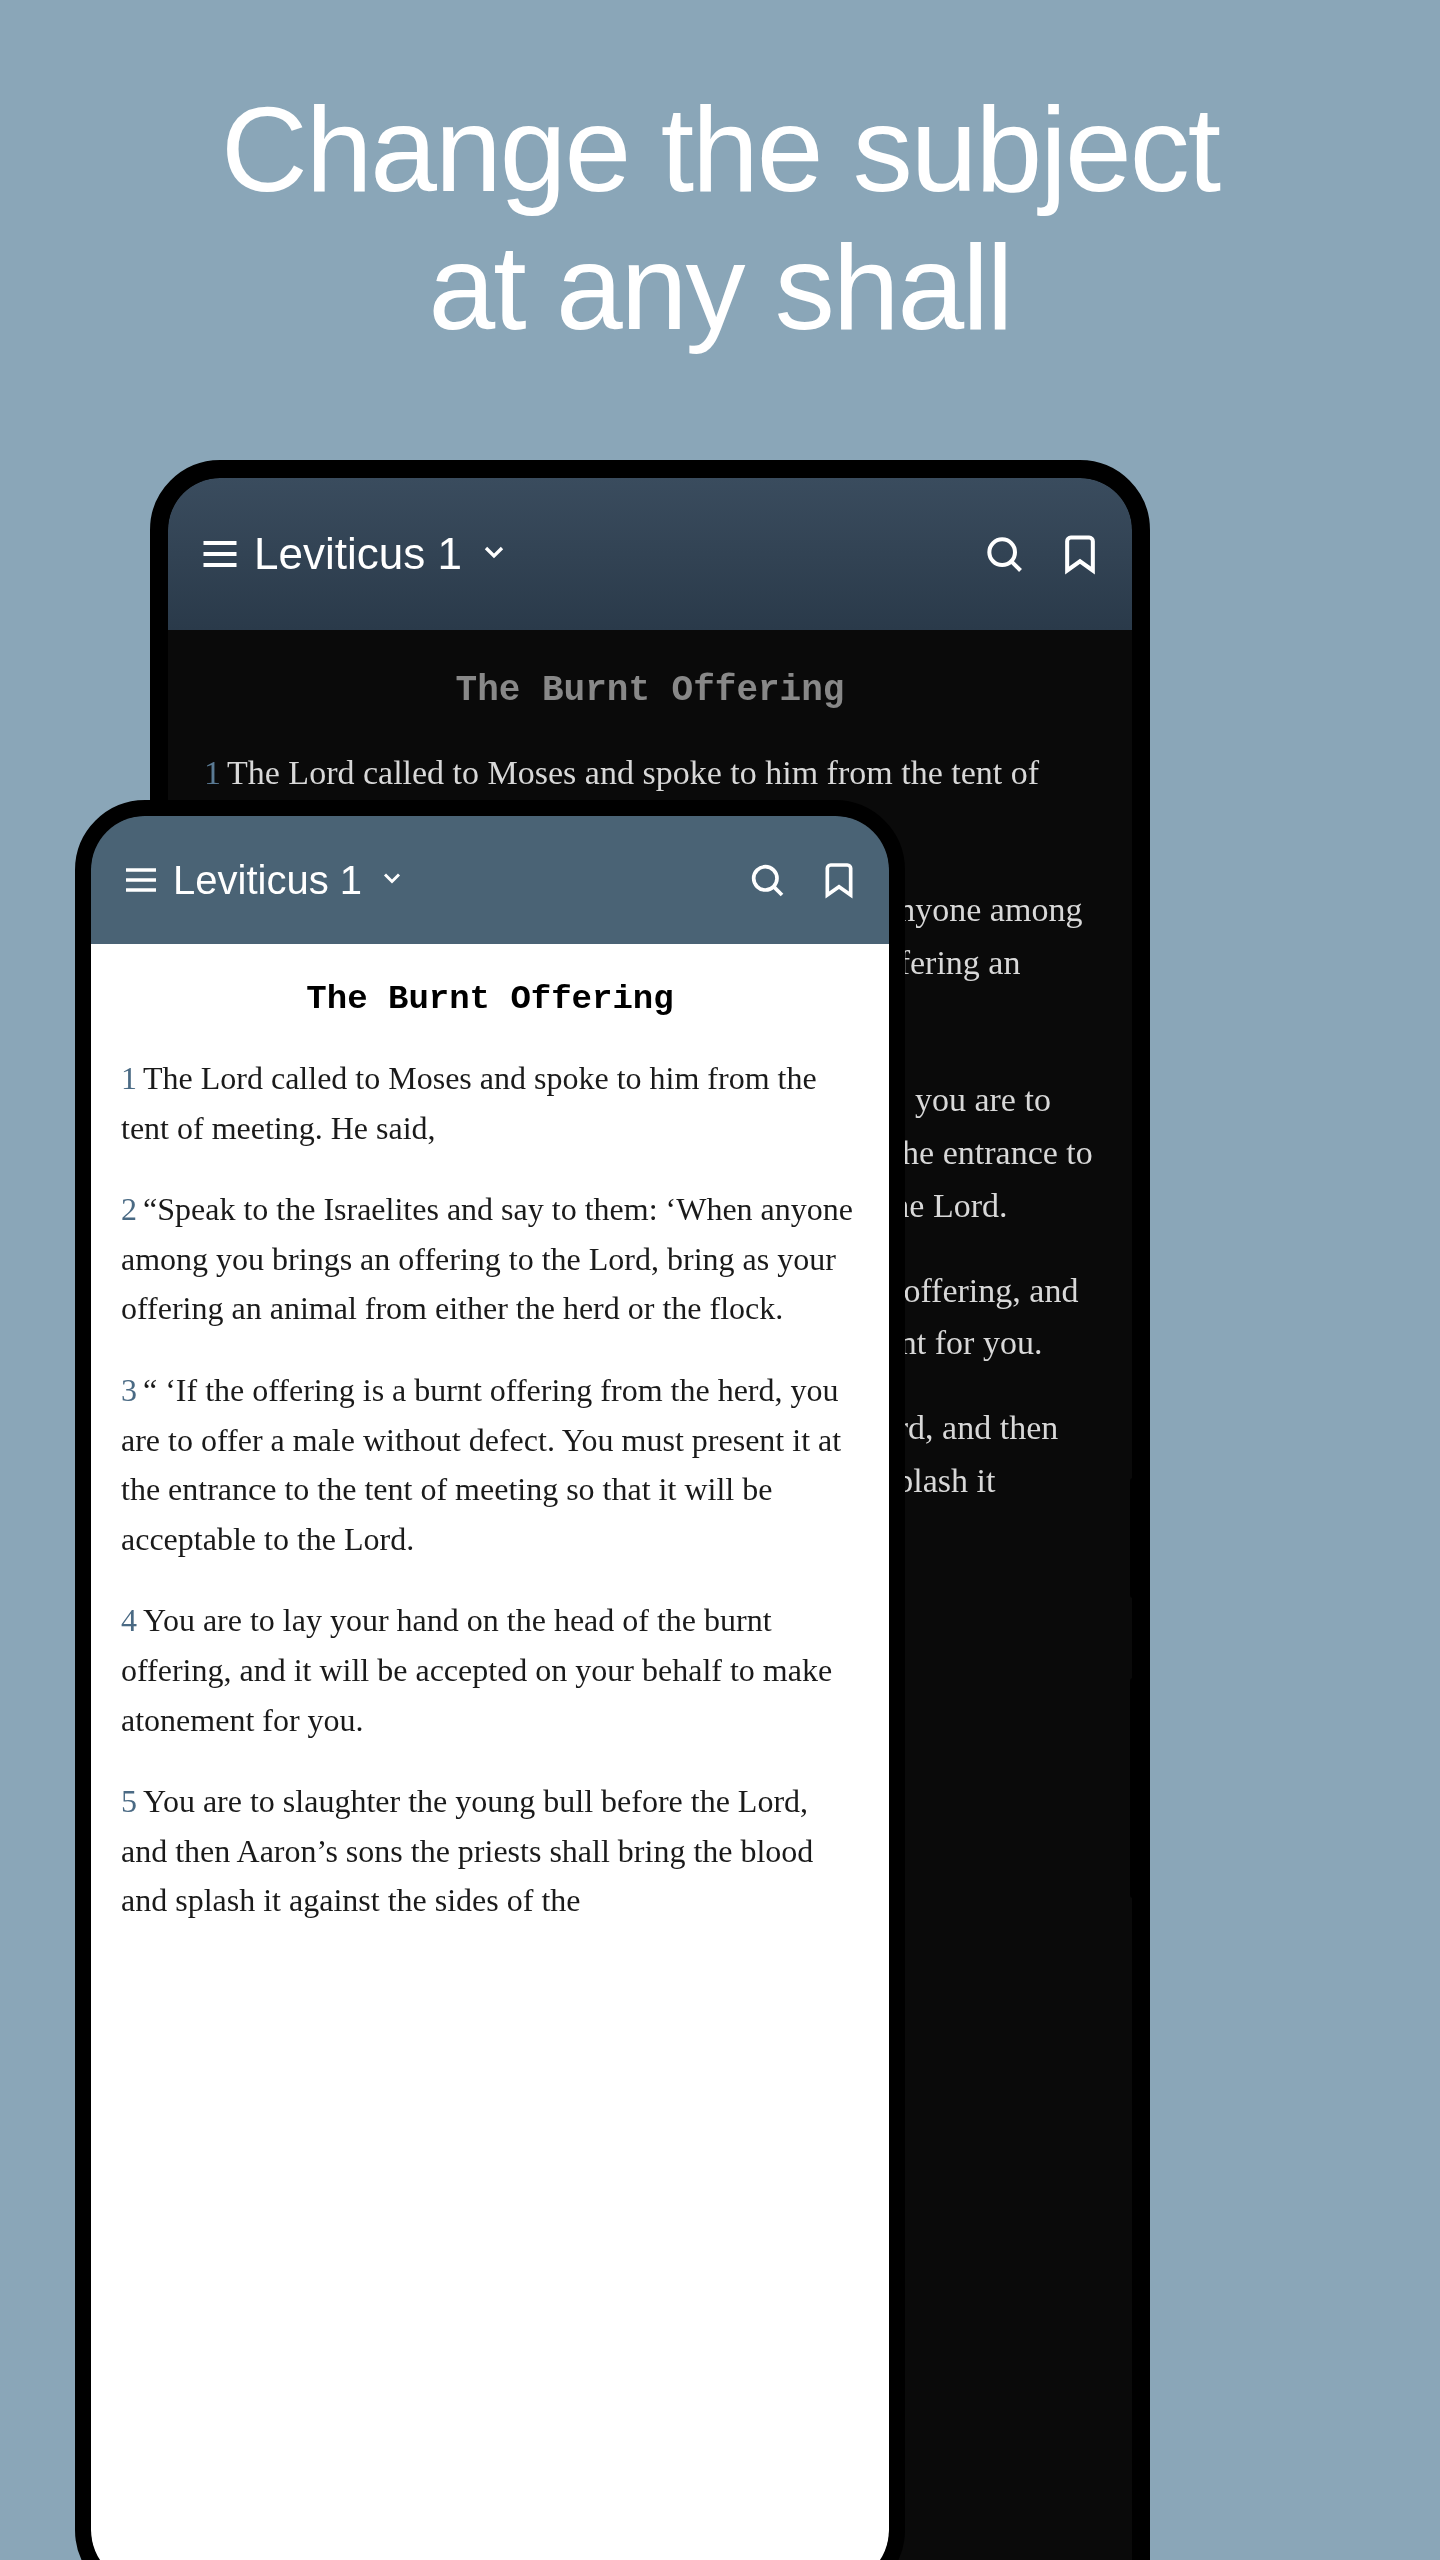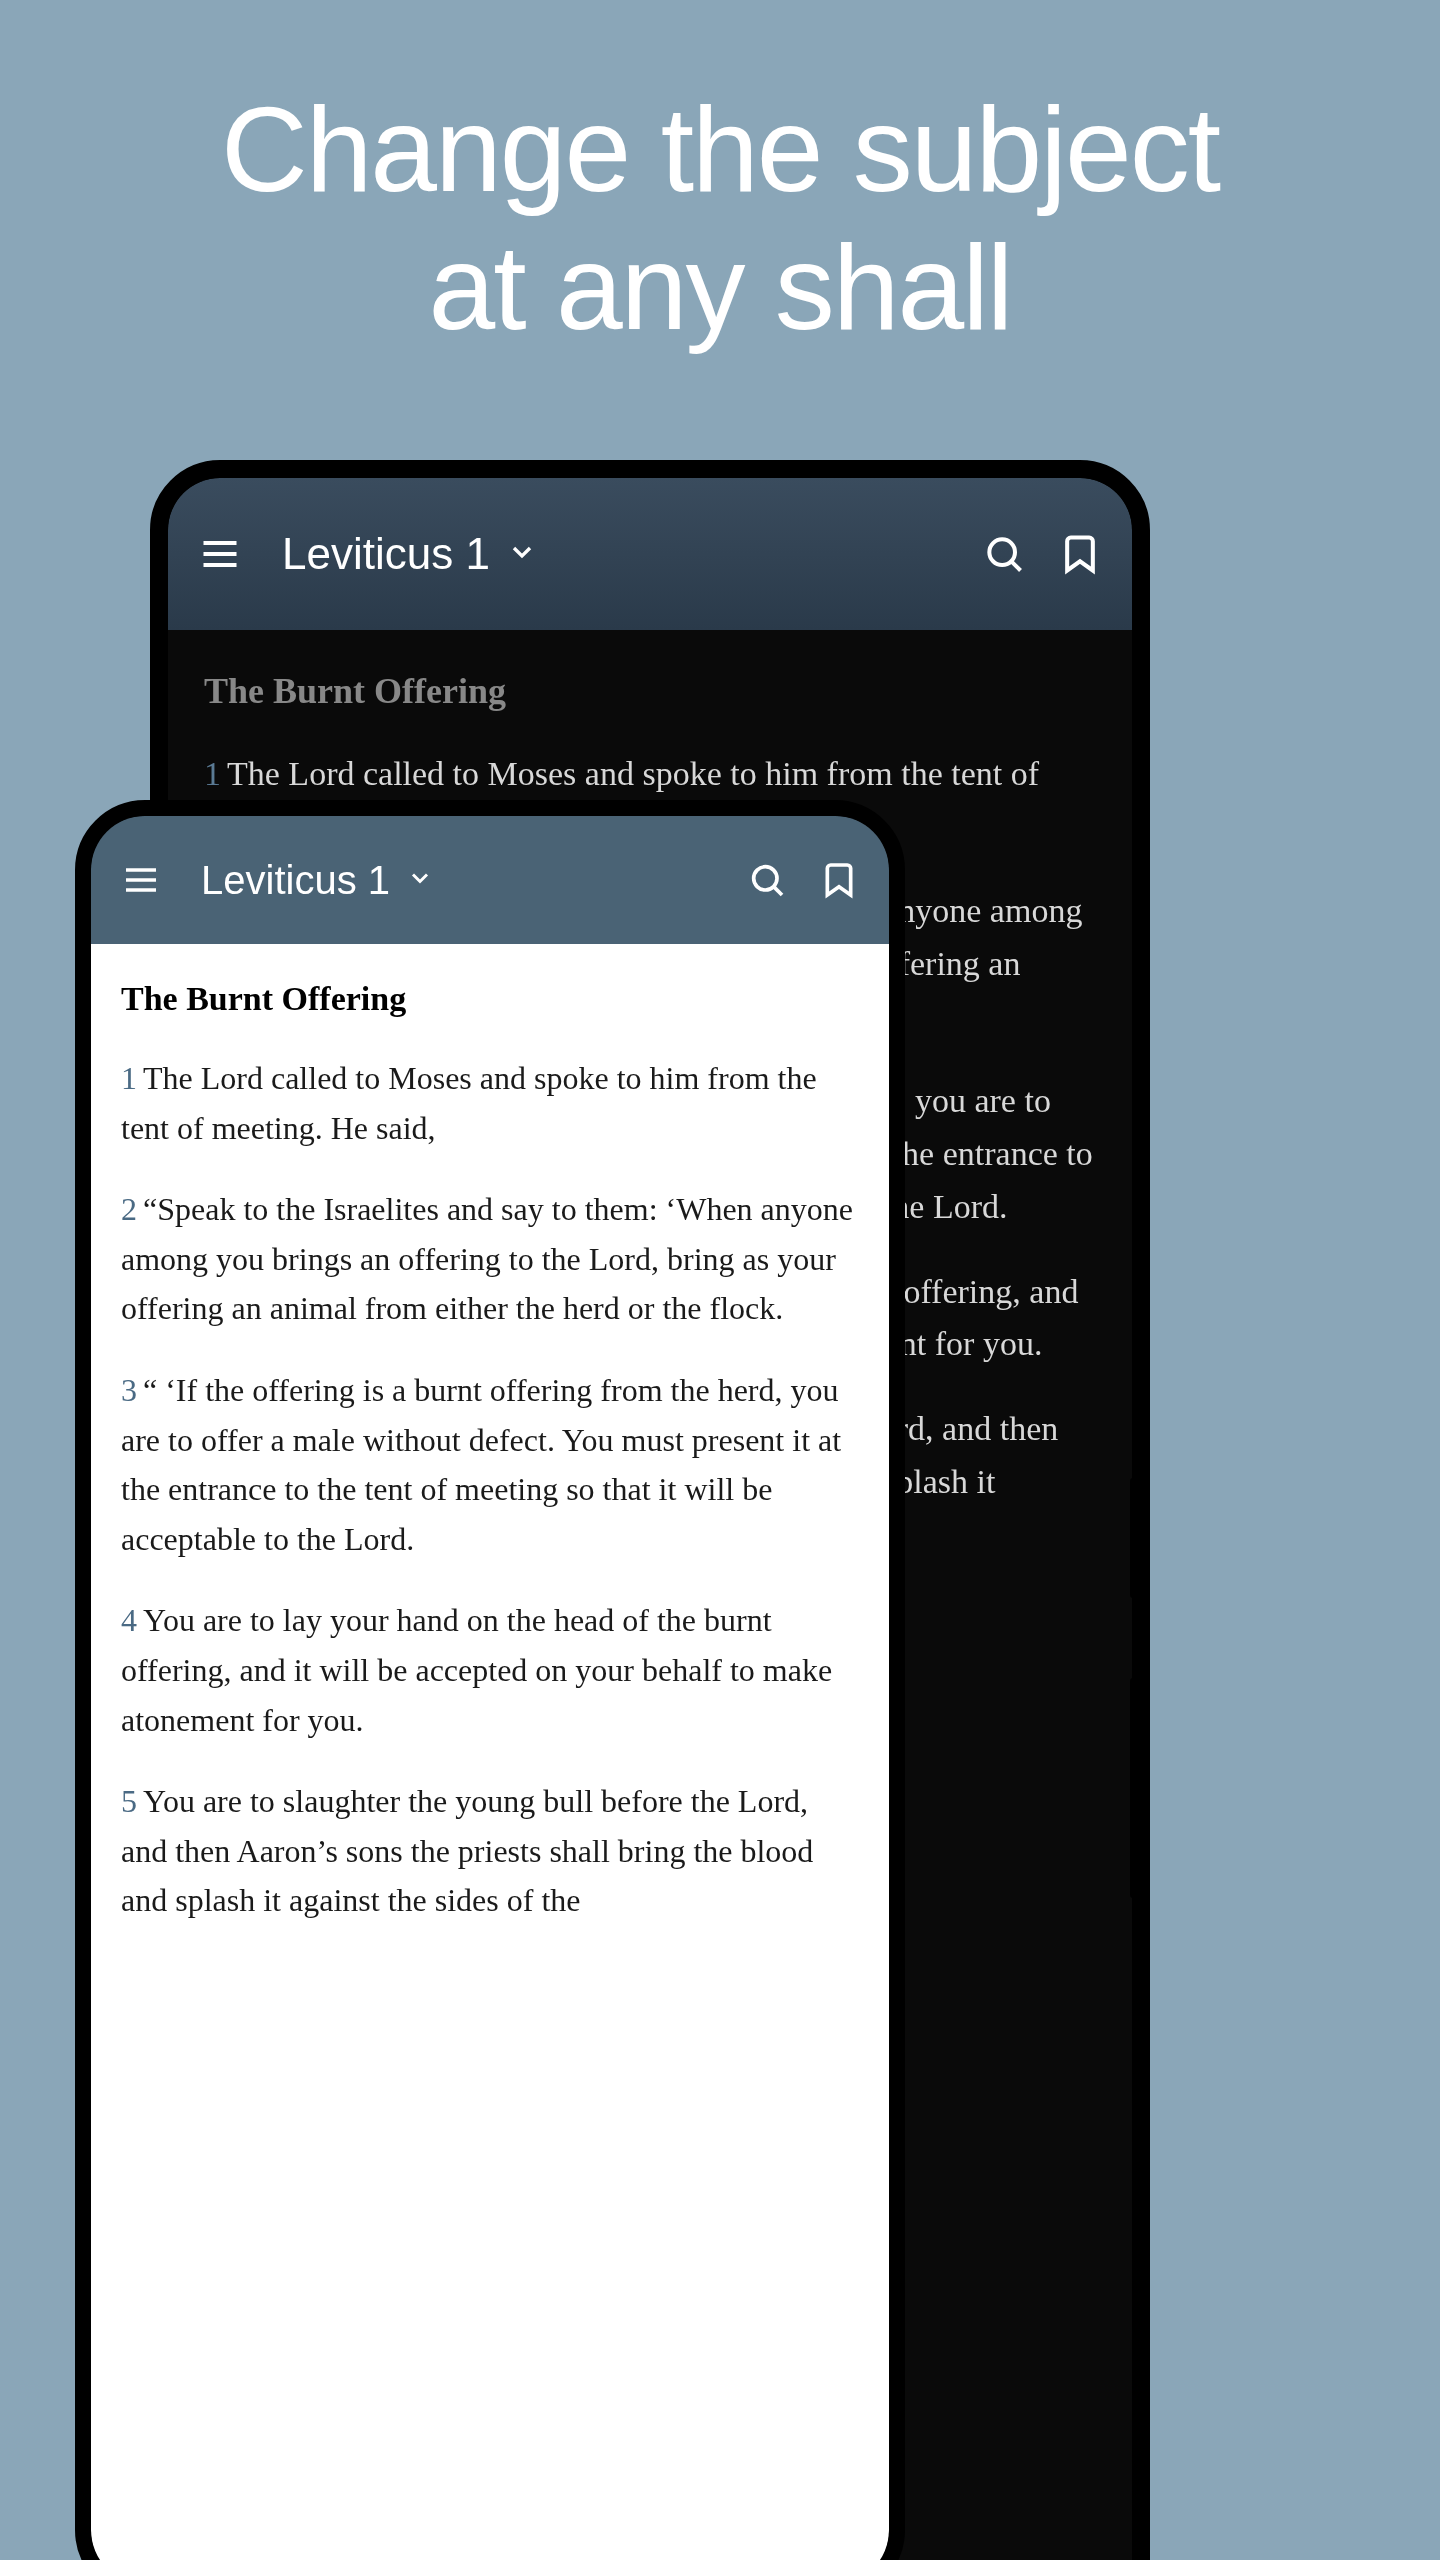--- a/index.html
+++ b/index.html
@@ -46,21 +46,20 @@
     height: 100%;
     border-radius: 52px;
     overflow: hidden;
     display: flex;
     flex-direction: column;
   }
   .app-header {
     display: flex;
     align-items: center;
     padding: 4px 30px;
-    gap: 28px;
   }
   .phone-back .app-header {
     background: linear-gradient(180deg, #3a4c5e 0%, #2a3a4a 100%);
     height: 152px;
   }
   .phone-front .app-header {
     background: #4a6375;
     height: 128px;
   }
   .icon-btn {
@@ -95,21 +94,22 @@
     background: #0a0a0a;
     color: #c8c8c8;
     padding: 40px 36px;
   }
   .phone-front .content-area {
     background: #ffffff;
     color: #1a1a1a;
     padding: 36px 30px;
   }
   .section-title {
-    font-family: Liberation Serif, serif;
+    text-align: center;
+    font-family: Liberation Mono, monospace;
     font-weight: 700;
     margin-bottom: 36px;
   }
   .phone-back .section-title { color: #888; font-size: 36px; }
   .phone-front .section-title { color: #000; font-size: 34px; }
   .verse {
     font-family: Georgia, 'Times New Roman', serif;
     line-height: 1.55;
     margin-bottom: 32px;
   }

